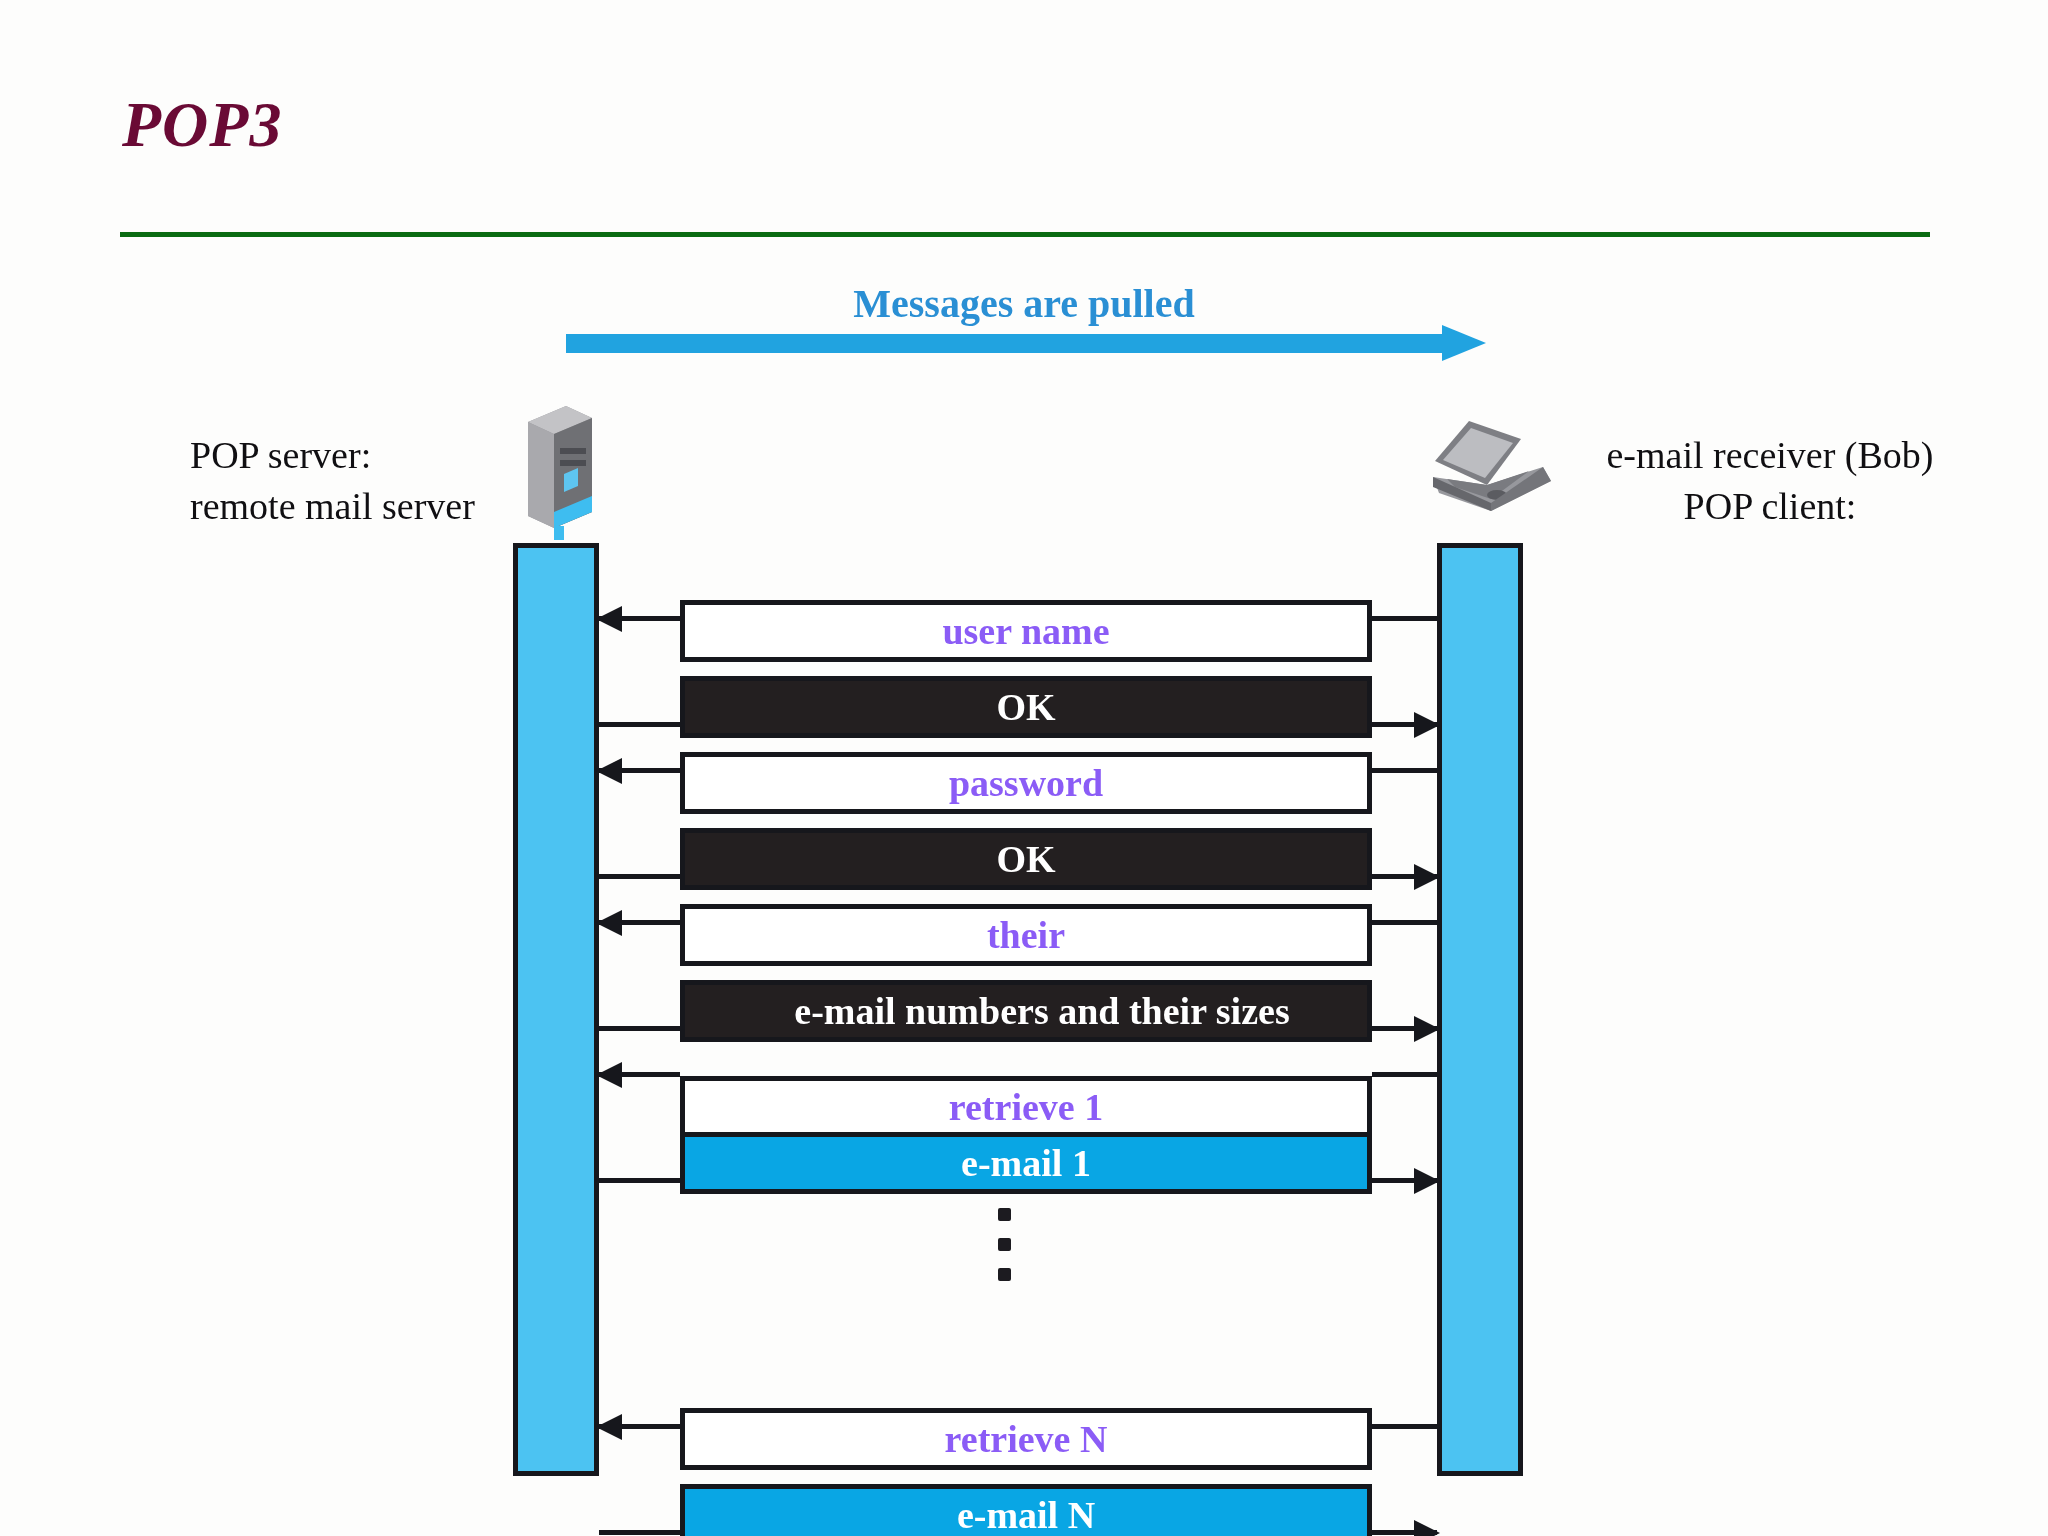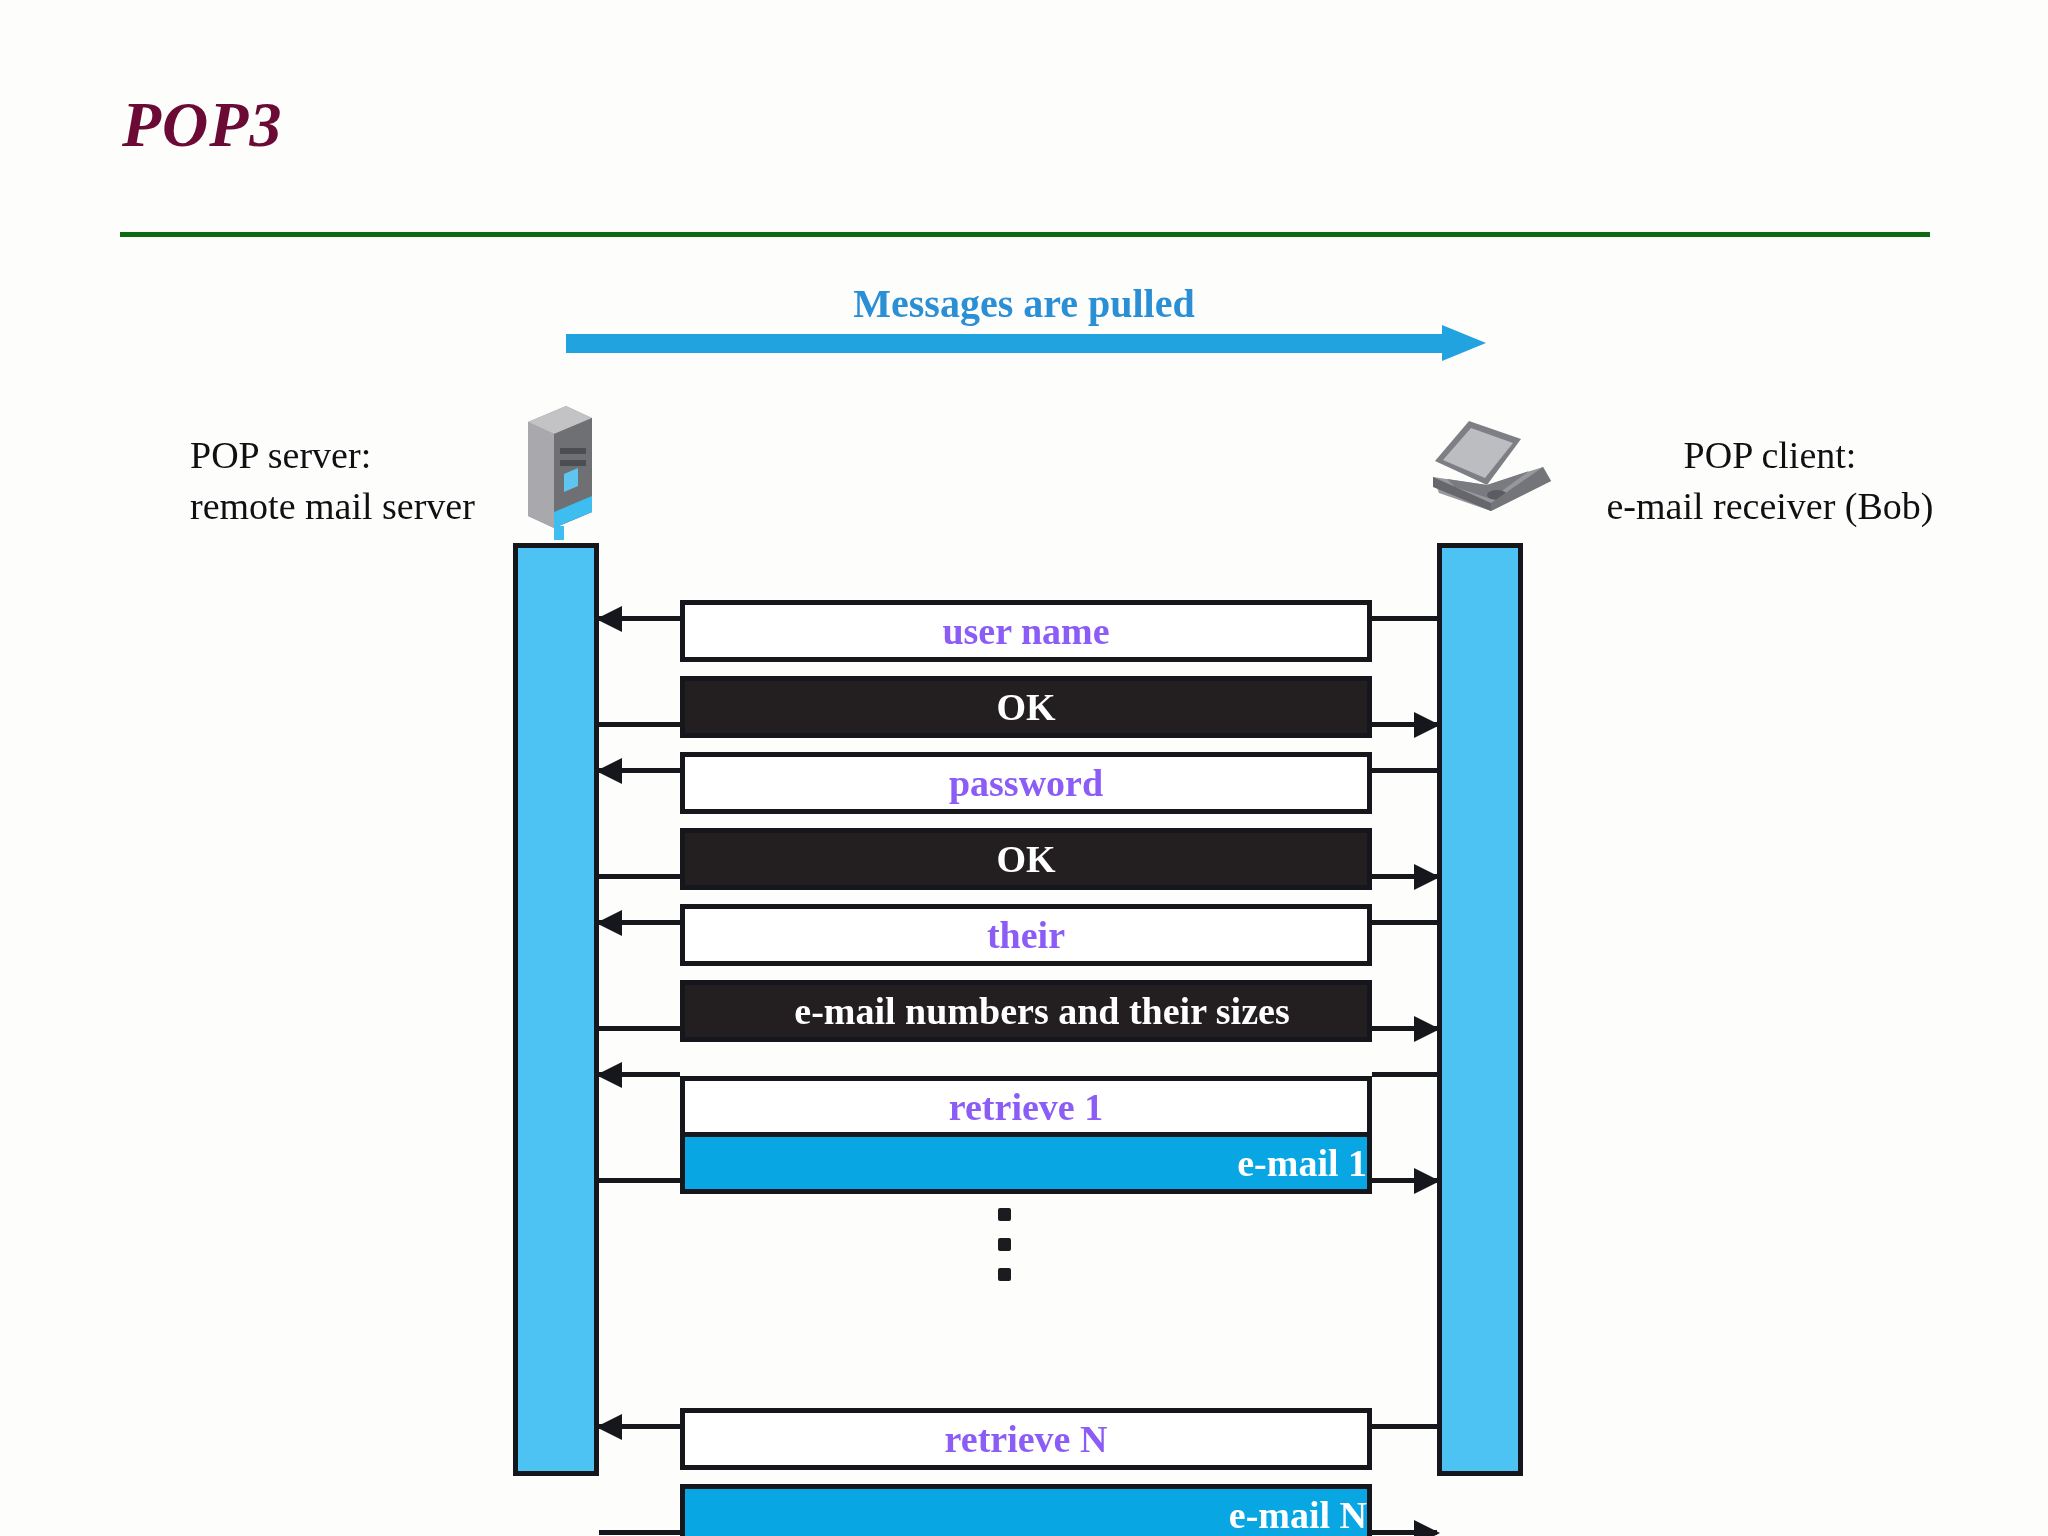--- a/index.html
+++ b/index.html
@@ -156,21 +156,20 @@
   }
   .msg-box.response-dark {
     background: #231f20;
     color: #ffffff;
     font-weight: bold;
   }
   .msg-box.response-blue {
     background: #09a6e4;
     color: #ffffff;
     font-weight: bold;
-    justify-content: flex-end;
   }
 
   
   .conn {
     position: absolute;
     height: 5px;
     background: #16171c;
   }
   .conn-arrow {
     position: absolute;
@@ -229,22 +228,22 @@
     <polygon points="34,34 72,18 72,112 34,128" fill="#6f7074"></polygon>
     <polygon points="8,22 34,34 34,128 8,116" fill="#a9a9ad"></polygon>
     <rect x="40" y="48" width="26" height="6" fill="#4c4d52"></rect>
     <rect x="40" y="60" width="26" height="6" fill="#4c4d52"></rect>
     <polygon points="44,74 58,68 58,86 44,92" fill="#5ec5f0"></polygon>
     <polygon points="34,112 72,96 72,112 34,128" fill="#3ebdf0"></polygon>
     <rect x="34" y="126" width="10" height="14" fill="#3ebdf0"></rect>
   </svg>
 
   <div class="endpoint-label" id="client-label">
+    <div>e-mail receiver (Bob)</div>
     <div>POP client:</div>
-    <div>e-mail receiver (Bob)</div>
   </div>
   <svg id="client-icon" viewBox="0 0 130 120">
     <polygon points="10,46 44,6 96,24 62,70" fill="#7e7f84"></polygon>
     <polygon points="18,45 46,13 88,28 60,63" fill="#bcbdc1"></polygon>
     <polygon points="8,62 62,70 118,52 126,66 66,96 14,78" fill="#97989d"></polygon>
     <polygon points="22,64 62,70 104,56 66,84 30,72" fill="#7a7b80"></polygon>
     <ellipse cx="72" cy="80" rx="10" ry="5" fill="#5b5c61"></ellipse>
     <polygon points="8,62 8,72 66,96 66,88" fill="#66676c"></polygon>
     <polygon points="118,52 126,66 66,96 66,88" fill="#74757a"></polygon>
   </svg>

